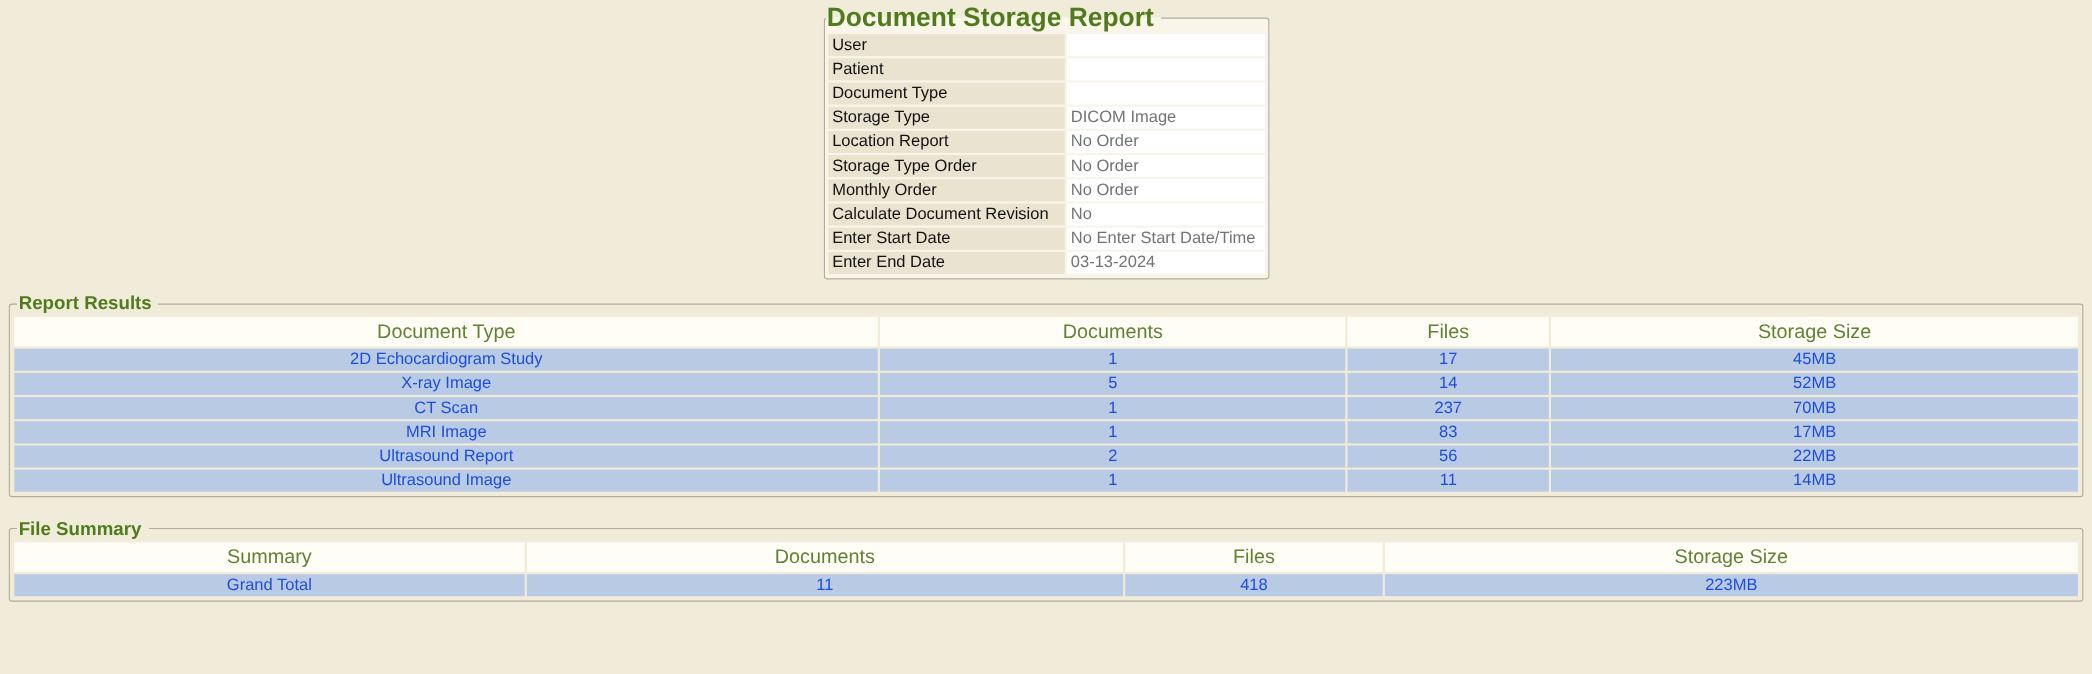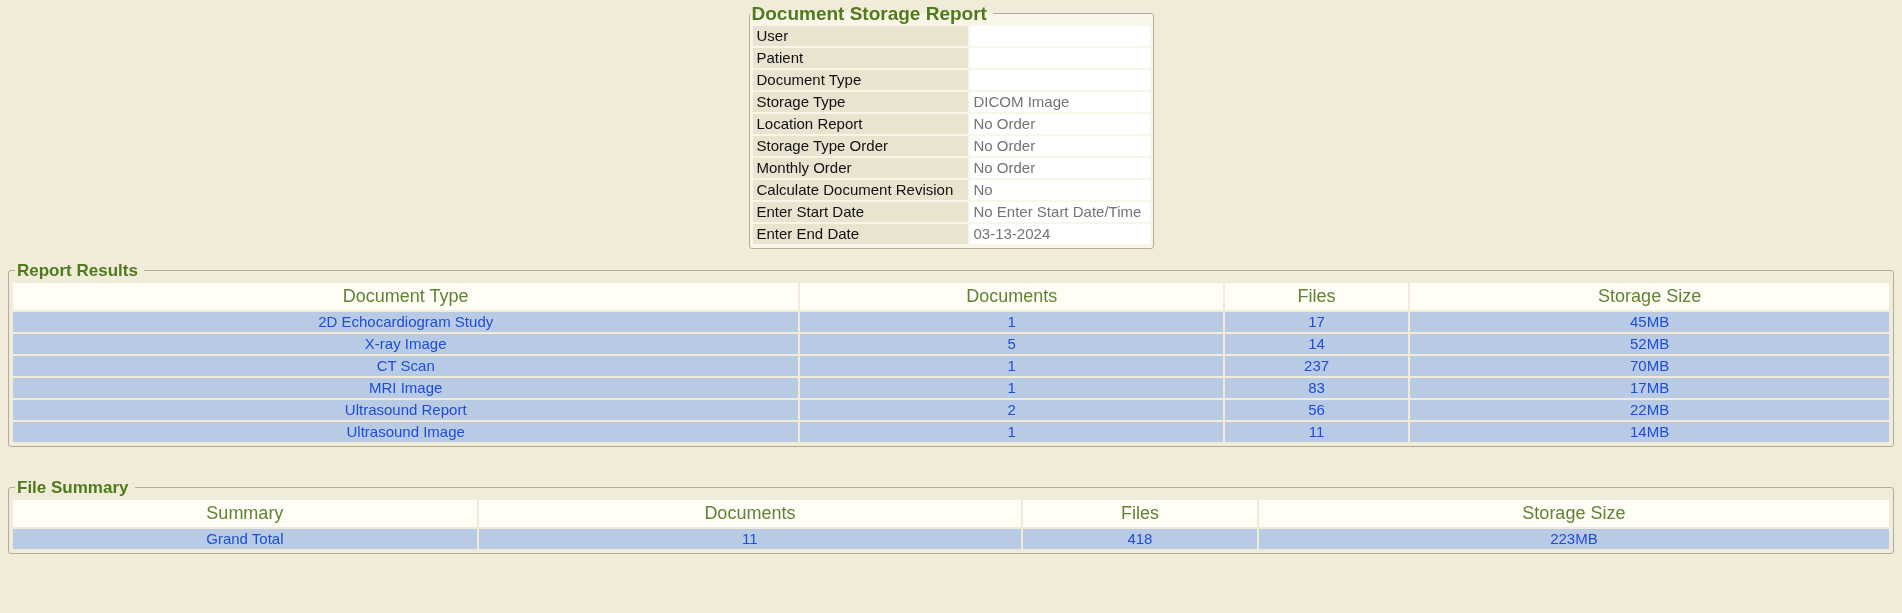--- a/index.html
+++ b/index.html
@@ -33,21 +33,21 @@
     white-space: nowrap;
   }
 
   
   .form-fieldset {
     width: 405px;
     margin: 0 auto;
     background: #f9f5e8;
     padding: 0 1px 2px;
   }
-  .form-fieldset legend { font-size: 19px; margin-left: 0; }
+  .form-fieldset legend { font-size: 24px; margin-left: 0; }
   .form-table {
     width: 100%;
     border-collapse: separate;
     border-spacing: 2px;
     table-layout: fixed;
   }
   .form-table td {
     font-size: 15px;
     height: 16px;
     line-height: 20px;
@@ -58,21 +58,21 @@
   .form-table col.c-label { width: 215px; }
   .form-table td.flabel { background: var(--label_bg); color: #111; }
   .form-table td.fvalue { background: #ffffff; color: #737373; }
 
   
   .section-fieldset {
     margin: 13px 8px 0;
     padding: 1px 2px 2px;
   }
   .section-fieldset legend { font-size: 17px; margin-left: 4px; padding-left: 2px; }
-  .section-fieldset.summary { margin-top: 32px; }
+  .section-fieldset.summary { margin-top: 20px; }
 
   .data-table {
     width: 100%;
     border-collapse: separate;
     border-spacing: 2px;
     table-layout: fixed;
     text-align: center;
   }
   .data-table th {
     background: #fffdf5;

